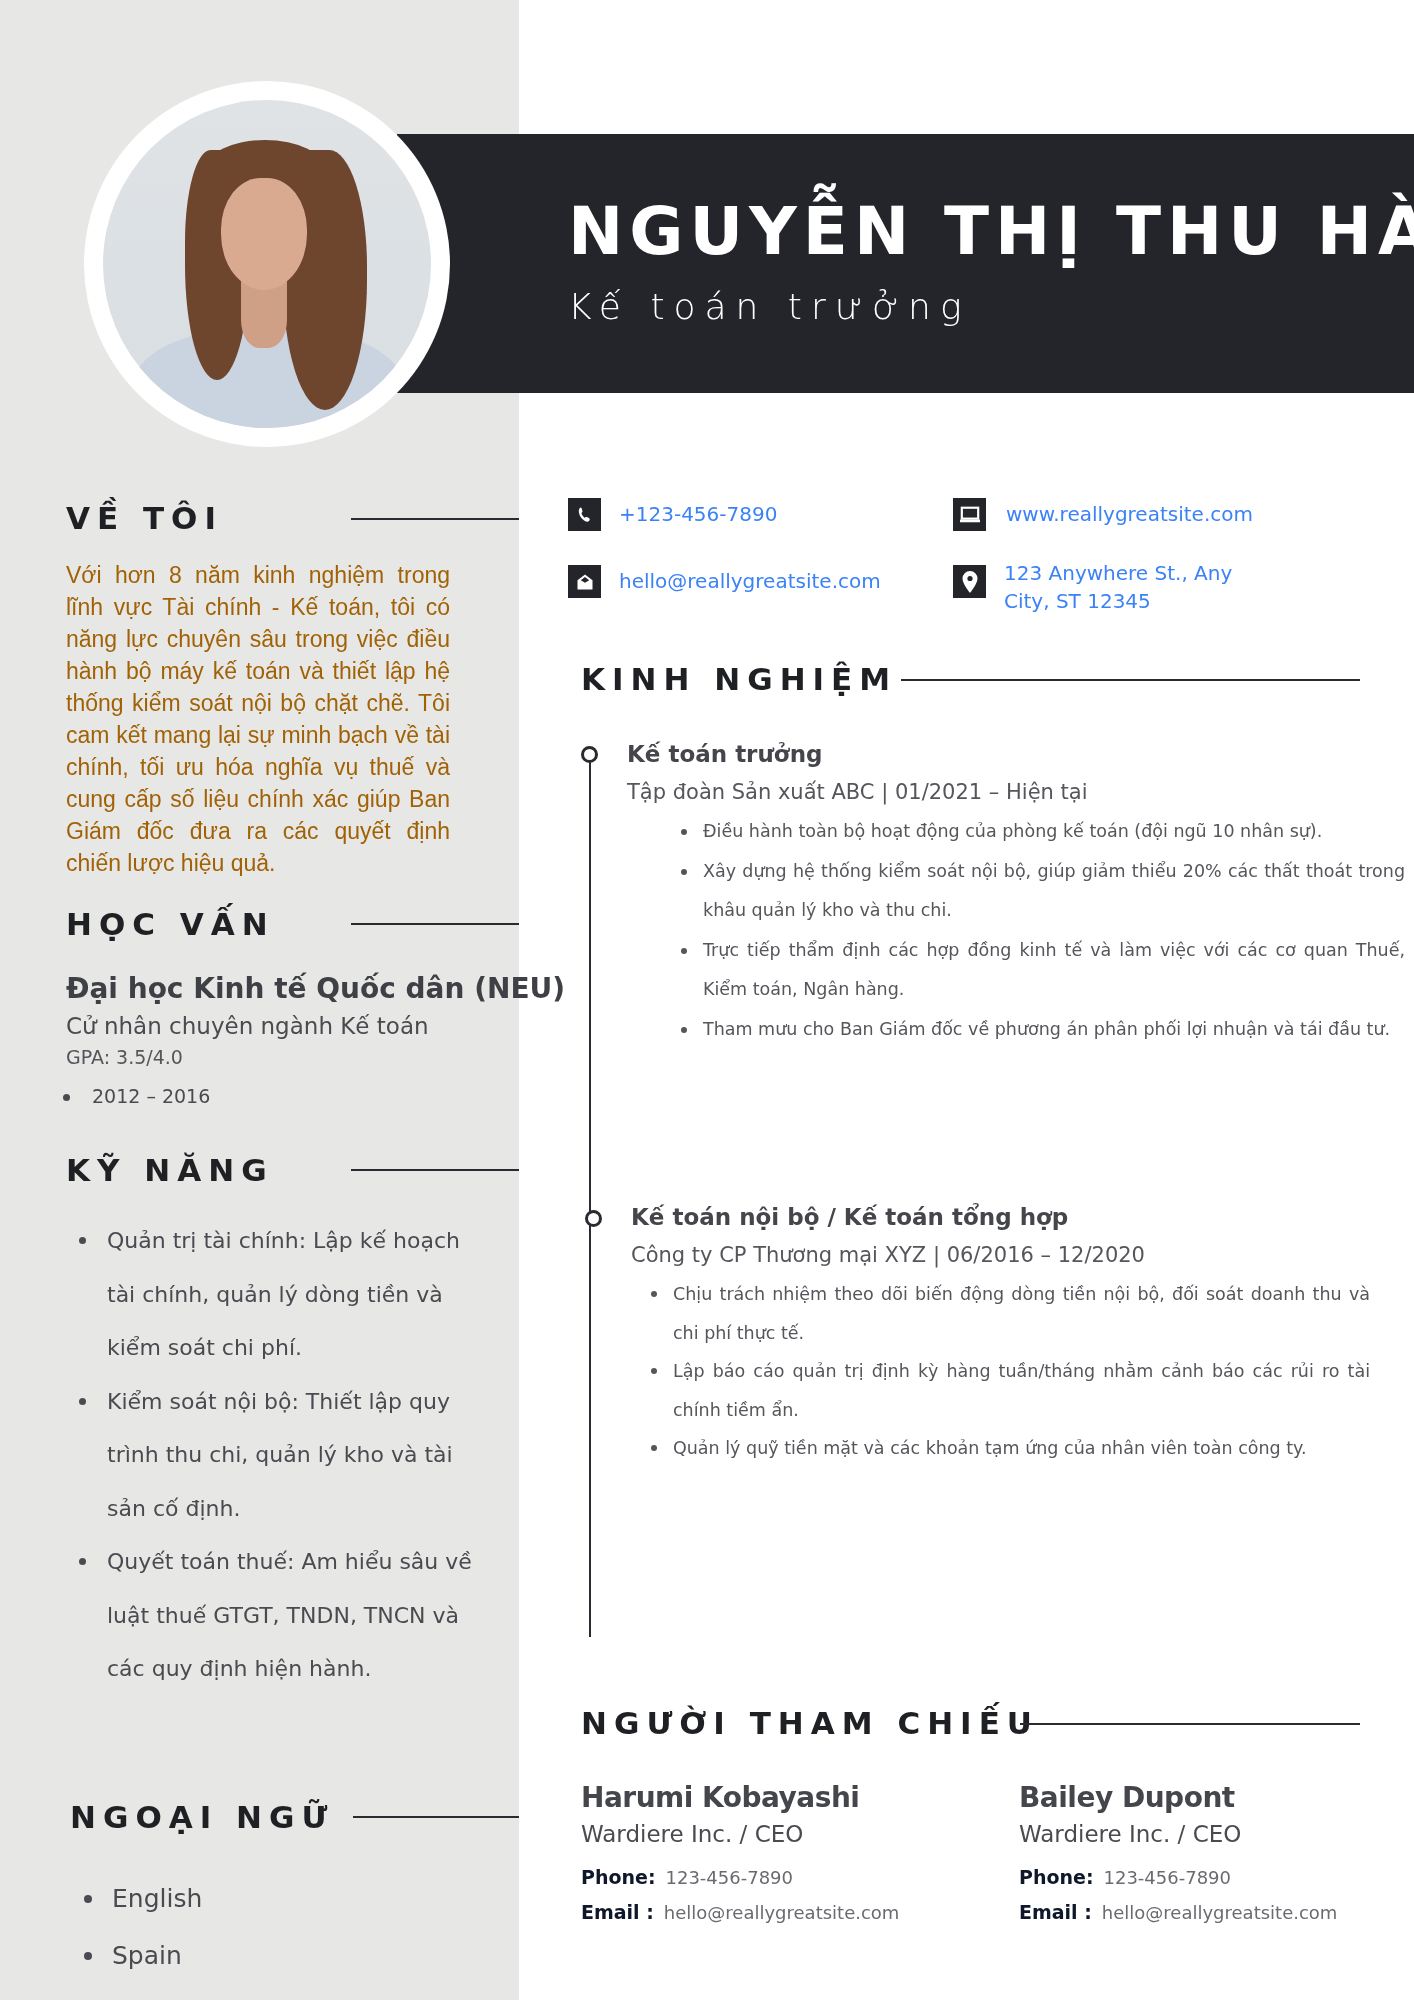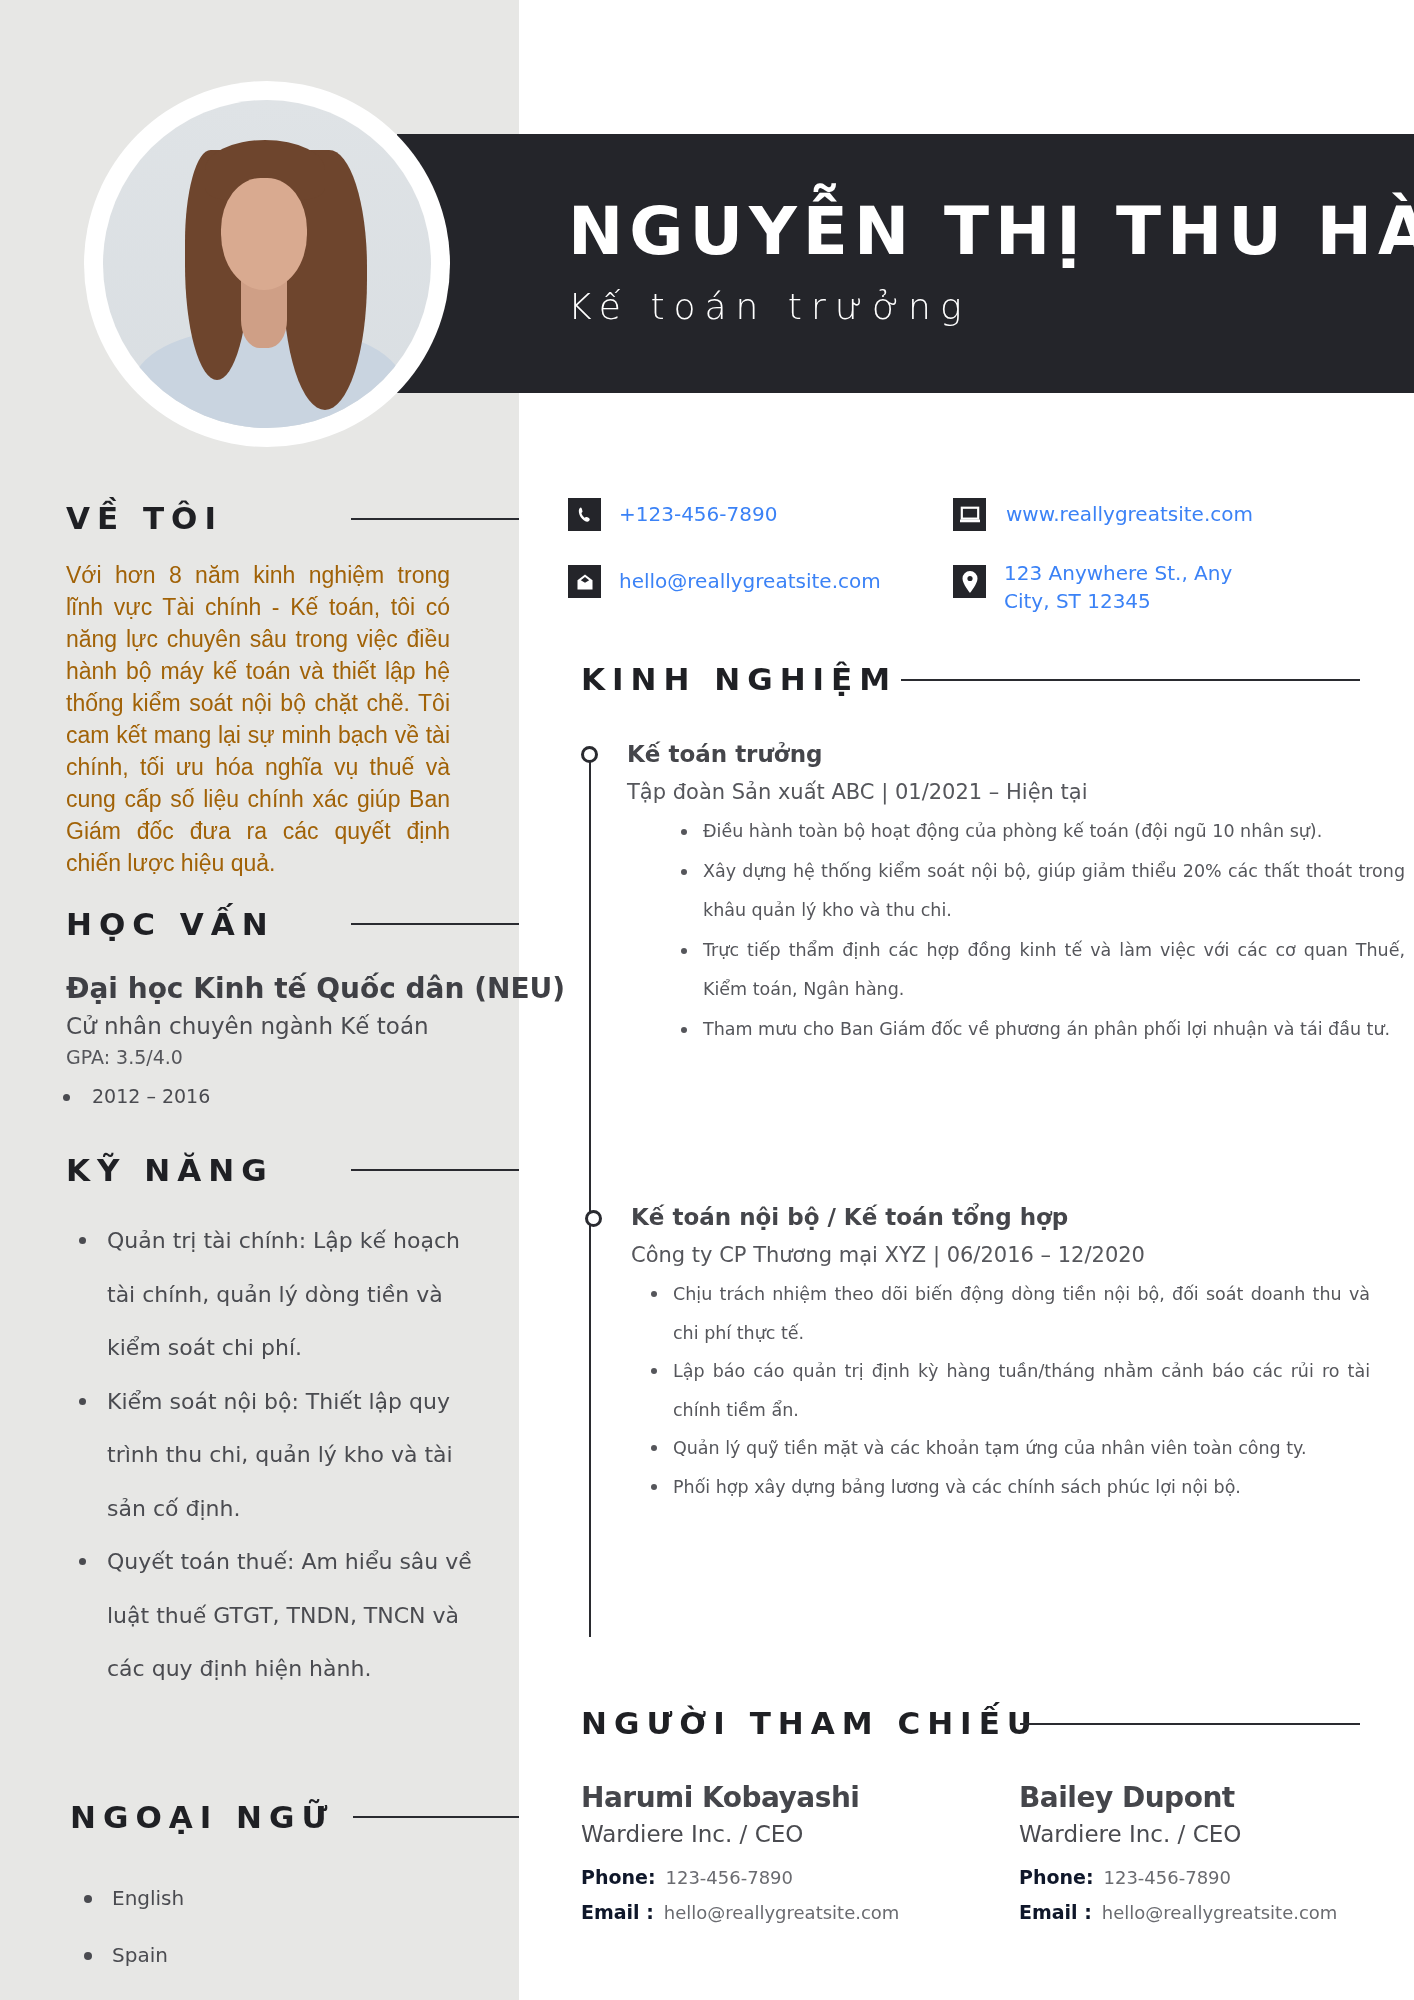--- a/index.html
+++ b/index.html
@@ -32,21 +32,21 @@
   .edu-school { left: 66px; top: 972px; font-family: "DejaVu Sans", sans-serif; font-weight: bold; font-size: 28px; color: #3f4045; }
   .edu-degree { left: 66px; top: 1013px; font-family: "DejaVu Sans", sans-serif; font-size: 23px; color: #4a4b50; }
   .edu-gpa { left: 66px; top: 1046px; font-family: "DejaVu Sans", sans-serif; font-size: 19px; color: #55565b; }
   .edu-years { left: 63px; top: 1085px; font-family: "DejaVu Sans", sans-serif; font-size: 19px; color: #4a4b50; }
   .bullet-dot { display: inline-block; width: 7px; height: 7px; border-radius: 50%; background: #4a4b50; vertical-align: middle; margin-right: 22px; }
 
   .skills { left: 74px; top: 1214px; width: 420px; list-style: none; font-family: "DejaVu Sans", sans-serif; font-size: 22px; line-height: 53.5px; color: #4a4b50; }
   .skills li { position: relative; padding-left: 33px; }
   .skills li::before { content: ""; position: absolute; left: 5px; top: 23px; width: 7px; height: 7px; border-radius: 50%; background: #4a4b50; }
 
-  .langs { left: 78px; top: 1870px; list-style: none; font-family: "DejaVu Sans", sans-serif; font-size: 20px; line-height: 57px; color: #4a4b50; }
+  .langs { left: 78px; top: 1870px; list-style: none; font-family: "DejaVu Sans", sans-serif; font-size: 25px; line-height: 57px; color: #4a4b50; }
   .langs li { position: relative; padding-left: 34px; }
   .langs li::before { content: ""; position: absolute; left: 6px; top: 25px; width: 8px; height: 8px; border-radius: 50%; background: #4a4b50; }
 
   .c-icon { width: 33px; height: 33px; background: #24252a; display: flex; align-items: center; justify-content: center; }
   .c-text { font-family: "DejaVu Sans", sans-serif; font-size: 20px; color: #3b82f6; white-space: nowrap; }
 
   .main-h { font-size: 31px; }
   .job-title-h { font-family: "DejaVu Sans", sans-serif; font-weight: bold; font-size: 23px; color: #45464b; white-space: nowrap; }
   .job-company { font-family: "DejaVu Sans", sans-serif; font-size: 21px; color: #55565b; white-space: nowrap; }
   .job-bullets { list-style: none; font-family: "DejaVu Sans", sans-serif; font-size: 17.5px; color: #55565b; text-align: justify; }
@@ -157,21 +157,20 @@
   <li>Trực tiếp thẩm định các hợp đồng kinh tế và làm việc với các cơ quan Thuế, Kiểm toán, Ngân hàng.</li>
   <li>Tham mưu cho Ban Giám đốc về phương án phân phối lợi nhuận và tái đầu tư.</li>
 </ul>
 
 <div class="abs job-title-h" style="left:631px; top:1204px;">Kế toán nội bộ / Kế toán tổng hợp</div>
 <div class="abs job-company" style="left:631px; top:1243px;">Công ty CP Thương mại XYZ | 06/2016 – 12/2020</div>
 <ul class="abs job-bullets jb2" style="left:673px; top:1275px; width:697px;">
   <li>Chịu trách nhiệm theo dõi biến động dòng tiền nội bộ, đối soát doanh thu và chi phí thực tế.</li>
   <li>Lập báo cáo quản trị định kỳ hàng tuần/tháng nhằm cảnh báo các rủi ro tài chính tiềm ẩn.</li>
   <li>Quản lý quỹ tiền mặt và các khoản tạm ứng của nhân viên toàn công ty.</li>
-  <li>Phối hợp xây dựng bảng lương và các chính sách phúc lợi nội bộ.</li>
 </ul>
 
 <div class="abs sec-h main-h" style="left:581px; top:1705px;">NGƯỜI THAM CHIẾU</div>
 <div class="abs sec-line" style="left:1020px; top:1723px; width:340px;"></div>
 
 <div class="abs ref-name" style="left:581px; top:1781px;">Harumi Kobayashi</div>
 <div class="abs ref-co" style="left:581px; top:1821px;">Wardiere Inc. / CEO</div>
 <div class="abs ref-line" style="left:581px; top:1866px;"><b>Phone:</b><span>123-456-7890</span></div>
 <div class="abs ref-line" style="left:581px; top:1901px;"><b>Email :</b><span>hello@reallygreatsite.com</span></div>
 

